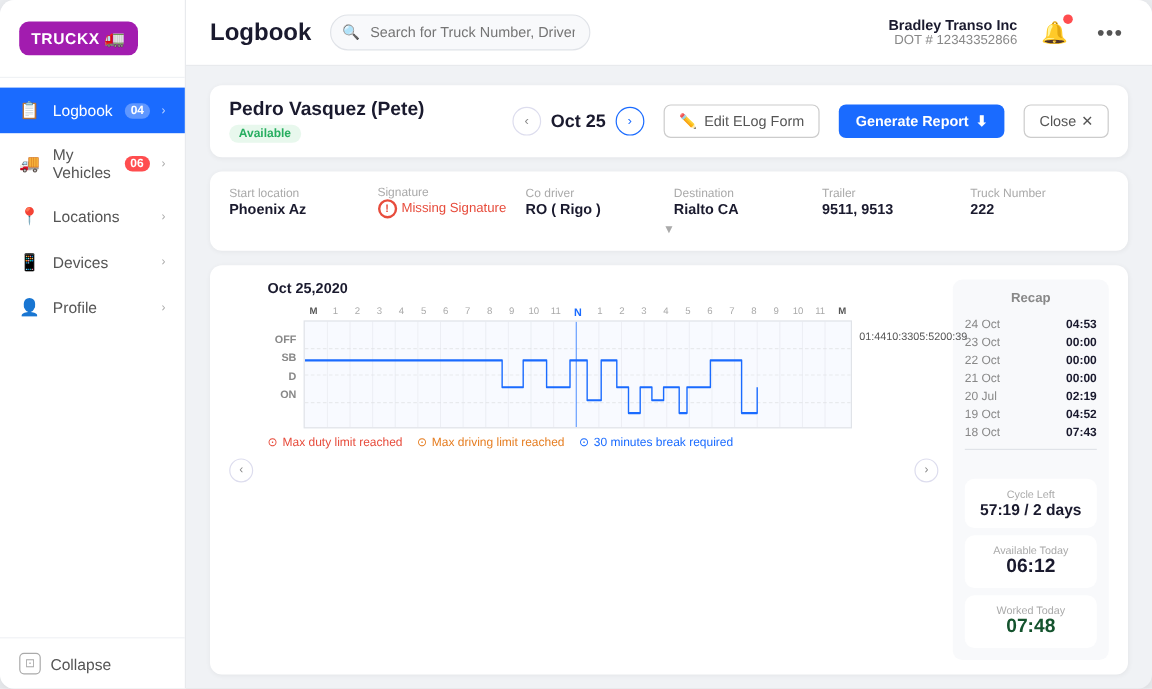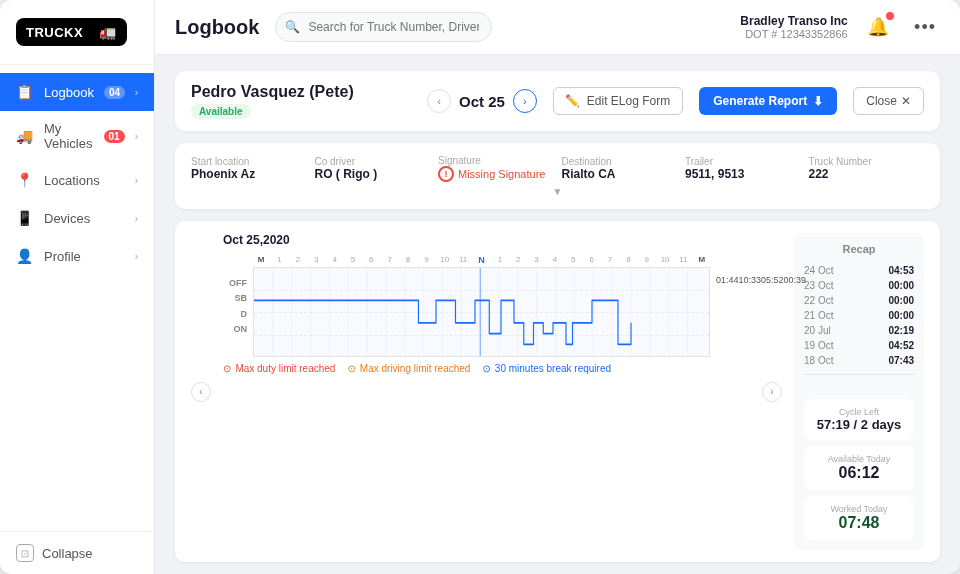--- a/index.html
+++ b/index.html
@@ -2,21 +2,21 @@
 <html><head>
   <meta charset="utf-8">
   <style>
     * { box-sizing: border-box; margin: 0; padding: 0; }
     body { font-family: -apple-system, BlinkMacSystemFont, 'Segoe UI', sans-serif; background: #f0f2f5; display: flex; justify-content: center; align-items: center; min-height: 100vh; }
     .app-container { width: 960px; height: 574px; background: #f0f2f5; border-radius: 12px; overflow: hidden; display: flex; box-shadow: 0 4px 24px rgba(0,0,0,0.15); }
 
     
     .sidebar { width: 155px; background: #fff; display: flex; flex-direction: column; padding: 0; border-right: 1px solid #e8eaed; }
     .sidebar-logo { padding: 18px 16px; border-bottom: 1px solid #f0f2f5; }
-    .logo-box { background: #000000; border-radius: 8px; padding: 6px 10px; display: inline-flex; align-items: center; gap: 16px; }
+    .logo-box { background: #a21caf; border-radius: 8px; padding: 6px 10px; display: inline-flex; align-items: center; gap: 4px; }
     .logo-text { color: #fff; font-weight: 800; font-size: 13px; letter-spacing: 0.5px; }
     .logo-icon { color: #fff; font-size: 14px; }
     .sidebar-nav { flex: 1; padding: 8px 0; }
     .nav-item { display: flex; align-items: center; gap: 10px; padding: 10px 16px; cursor: pointer; position: relative; font-size: 13px; color: #555; font-weight: 500; }
     .nav-item.active { background: #1a6bff; color: #fff; border-radius: 0; }
     .nav-icon { width: 18px; height: 18px; display: flex; align-items: center; justify-content: center; font-size: 14px; flex-shrink: 0; }
     .nav-label { flex: 1; }
     .nav-badge { background: #ff4d4f; color: #fff; font-size: 10px; font-weight: 700; border-radius: 10px; padding: 1px 5px; min-width: 18px; text-align: center; }
     .nav-item.active .nav-badge { background: rgba(255,255,255,0.3); }
     .nav-chevron { font-size: 10px; color: #aaa; }
@@ -126,21 +126,21 @@
     <div class="sidebar-nav">
       <div class="nav-item active">
         <span class="nav-icon">📋</span>
         <span class="nav-label">Logbook</span>
         <span class="nav-badge">04</span>
         <span class="nav-chevron">›</span>
       </div>
       <div class="nav-item">
         <span class="nav-icon">🚚</span>
         <span class="nav-label">My Vehicles</span>
-        <span class="nav-badge">01</span>
+        <span class="nav-badge">06</span>
         <span class="nav-chevron">›</span>
       </div>
       <div class="nav-item">
         <span class="nav-icon">📍</span>
         <span class="nav-label">Locations</span>
         <span class="nav-chevron">›</span>
       </div>
       <div class="nav-item">
         <span class="nav-icon">📱</span>
         <span class="nav-label">Devices</span>
@@ -206,29 +206,29 @@
         </button>
       </div>
 
       <div class="details-row">
         <div class="details-grid">
           <div class="detail-item">
             <label>Start location</label>
             <value>Phoenix Az</value>
           </div>
           <div class="detail-item">
-            <label>Co driver</label>
-            <value>RO ( Rigo )</value>
-          </div>
-          <div class="detail-item">
             <label>Signature</label>
             <div class="signature-status">
               <div class="sig-icon">!</div>
               <span>Missing Signature</span>
             </div>
+          </div>
+          <div class="detail-item">
+            <label>Co driver</label>
+            <value>RO ( Rigo )</value>
           </div>
           <div class="detail-item">
             <label>Destination</label>
             <value>Rialto CA</value>
           </div>
           <div class="detail-item">
             <label>Trailer</label>
             <value>9511, 9513</value>
           </div>
           <div class="detail-item">

